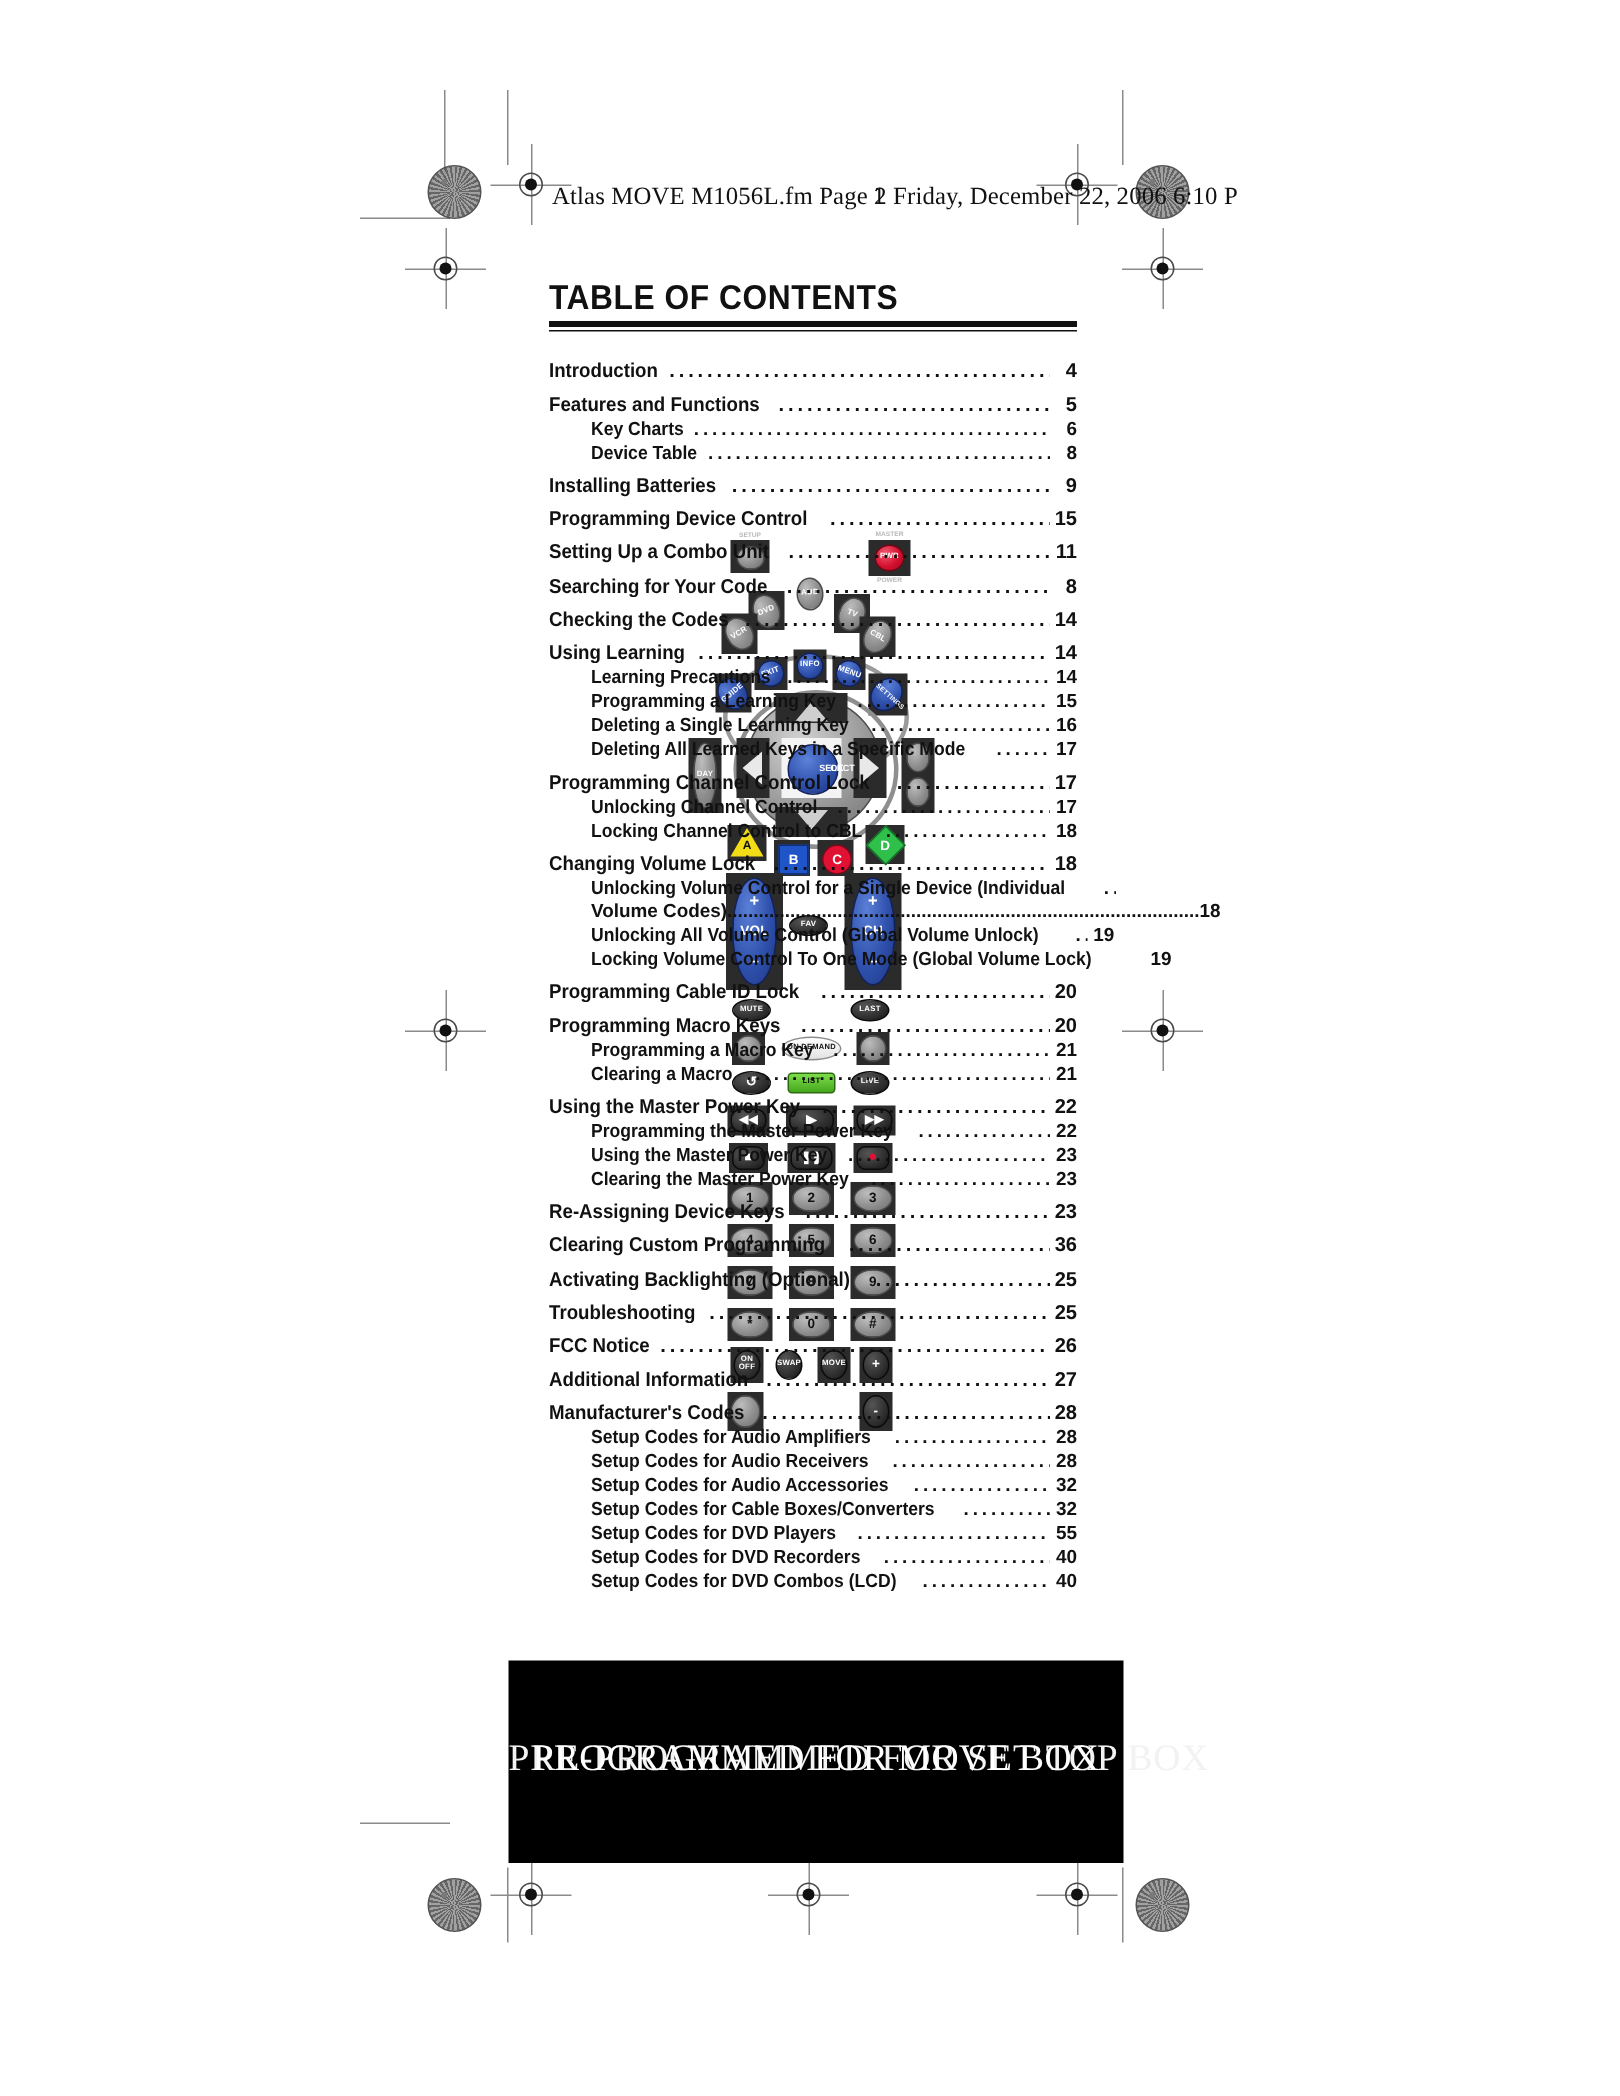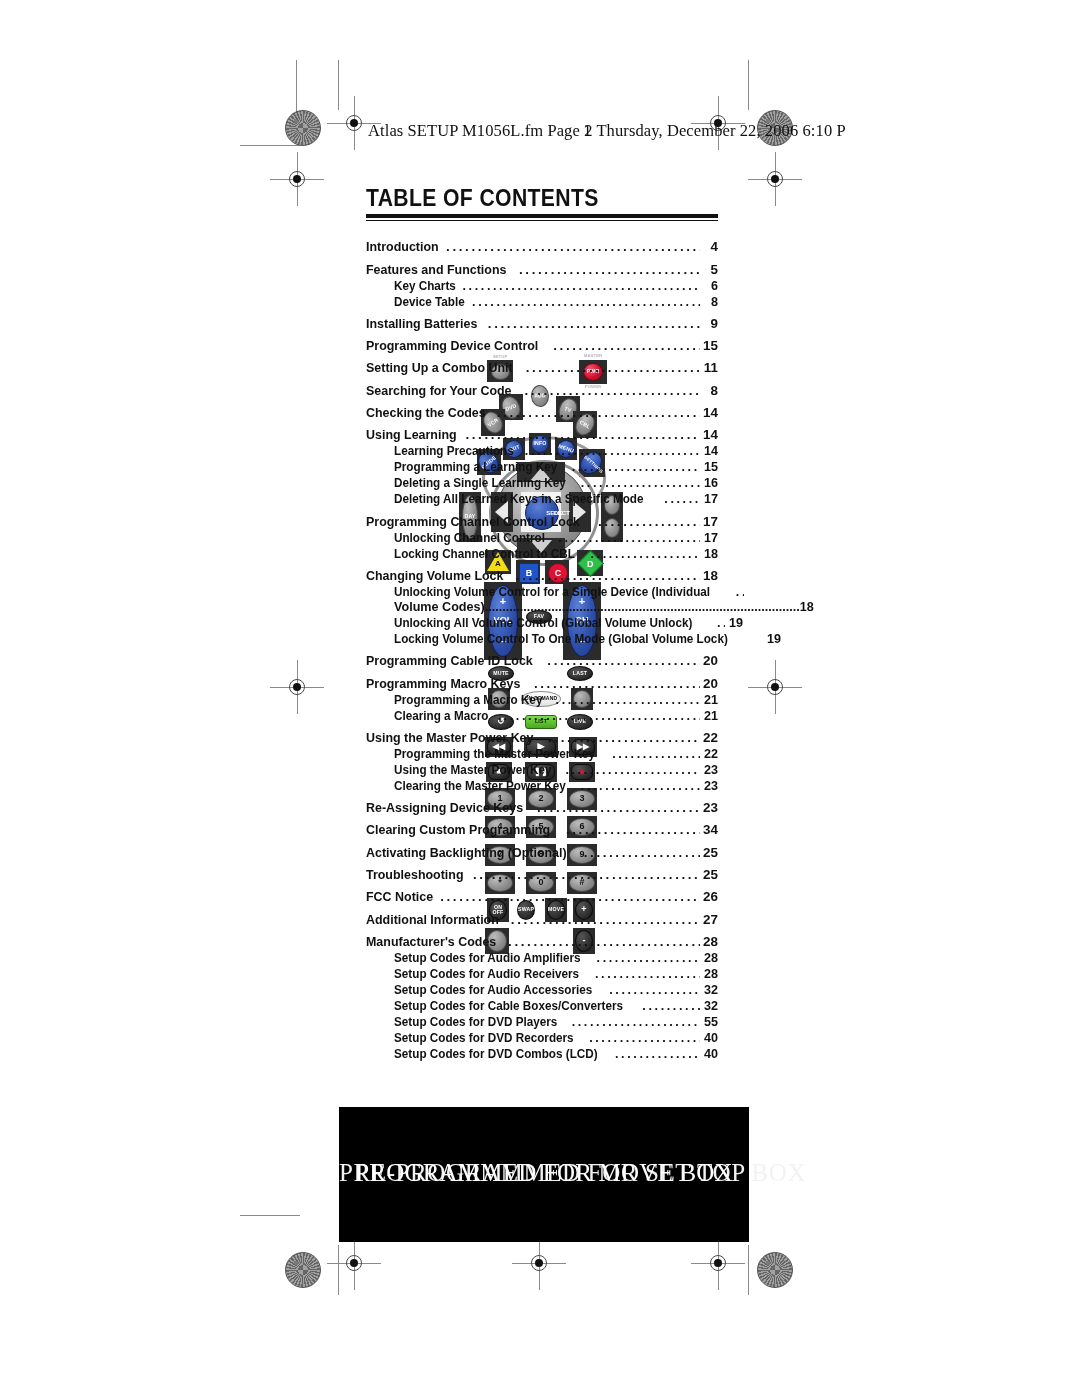--- a/index.html
+++ b/index.html
@@ -312,21 +312,21 @@
       <div class="ring"></div>
       <div class="dot"></div>
   </div>
 
   <div class="dotcircle" style="left:285px;top:110px;"></div>
   <div class="dotcircle" style="left:757px;top:110px;"></div>
   <div class="dotcircle" style="left:285px;top:1252px;"></div>
   <div class="dotcircle" style="left:757px;top:1252px;"></div>
 
   <div class="fileheader" style="left:368px;top:121px;">
-    <span>Atlas SETUP M1056L.fm  Page </span><span class="pagenum-overlap"><span class="a">2</span><span class="b">1</span></span><span>  Thursday, December 22, 2006  6:10 P</span>
+    <span>Atlas MOVE M1056L.fm  Page </span><span class="pagenum-overlap"><span class="a">2</span><span class="b">1</span></span><span>  Friday, December 22, 2006  6:10 P</span>
   </div>
 
   <div class="toc-title">TABLE OF CONTENTS</div>
   <div class="title-rule"></div>
   <div class="title-rule2"></div>
 
   <div class="remote">
 
     <div class="plate" style="left:32px;top:8px;width:26px;height:22px;"></div>
     <div class="capnote" style="left:30px;top:2px;width:30px;">SETUP</div>
@@ -734,21 +734,21 @@
         <span class="pg">23</span>
       </div>
       <div class="toc-row lvl0">
         <span class="lbl">Re-Assigning Device Keys</span>
         <span class="leader">..........................................................................................</span>
         <span class="pg">23</span>
       </div>
       <div class="toc-row lvl0">
         <span class="lbl">Clearing Custom Programming</span>
         <span class="leader">..........................................................................................</span>
-        <span class="pg">34</span>
+        <span class="pg">36</span>
       </div>
       <div class="toc-row lvl0">
         <span class="lbl">Activating Backlighting (Optional)</span>
         <span class="leader">..........................................................................................</span>
         <span class="pg">25</span>
       </div>
       <div class="toc-row lvl0">
         <span class="lbl">Troubleshooting</span>
         <span class="leader">..........................................................................................</span>
         <span class="pg">25</span>

